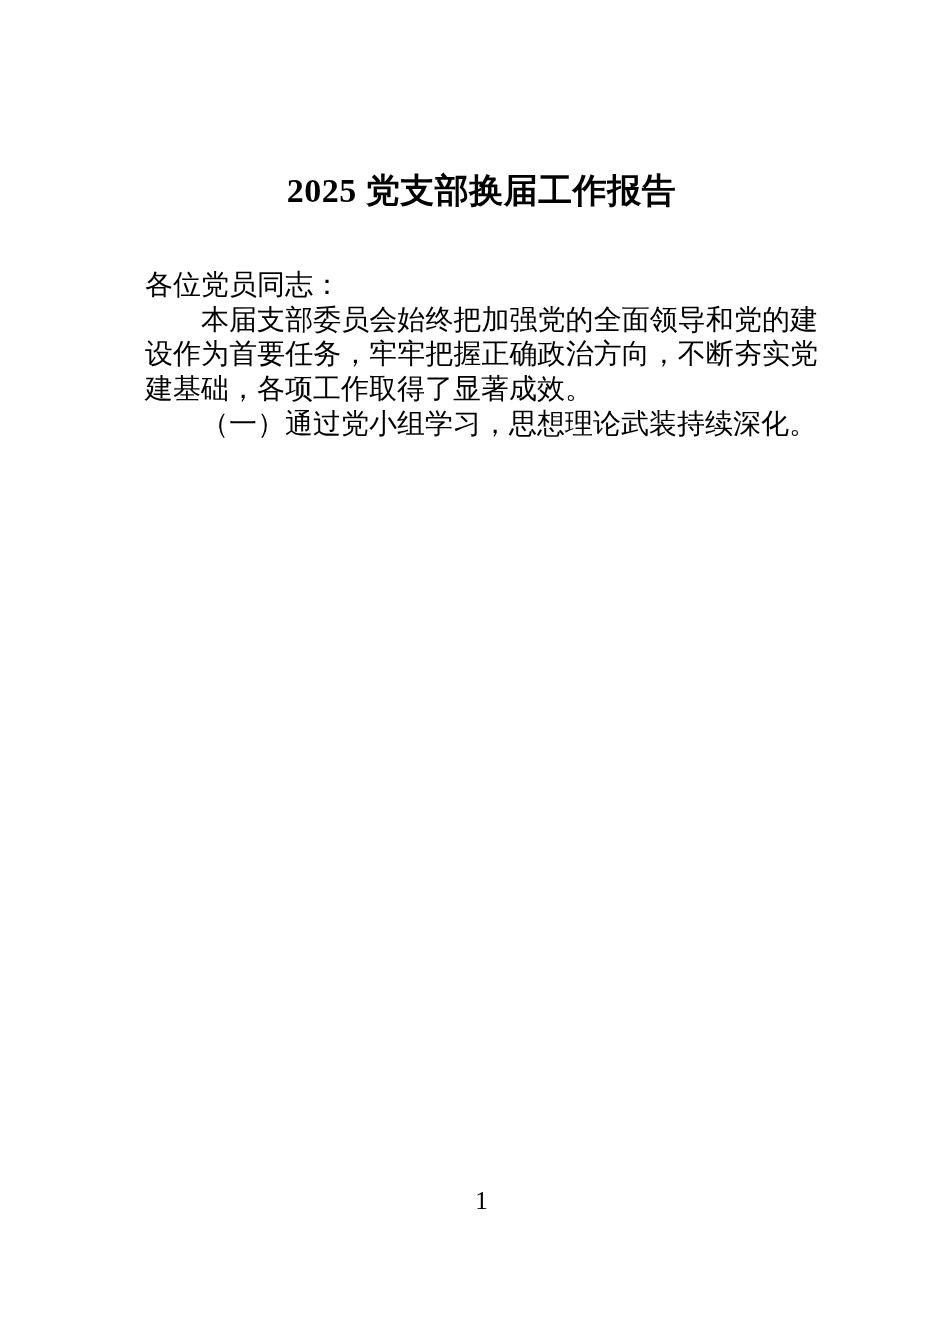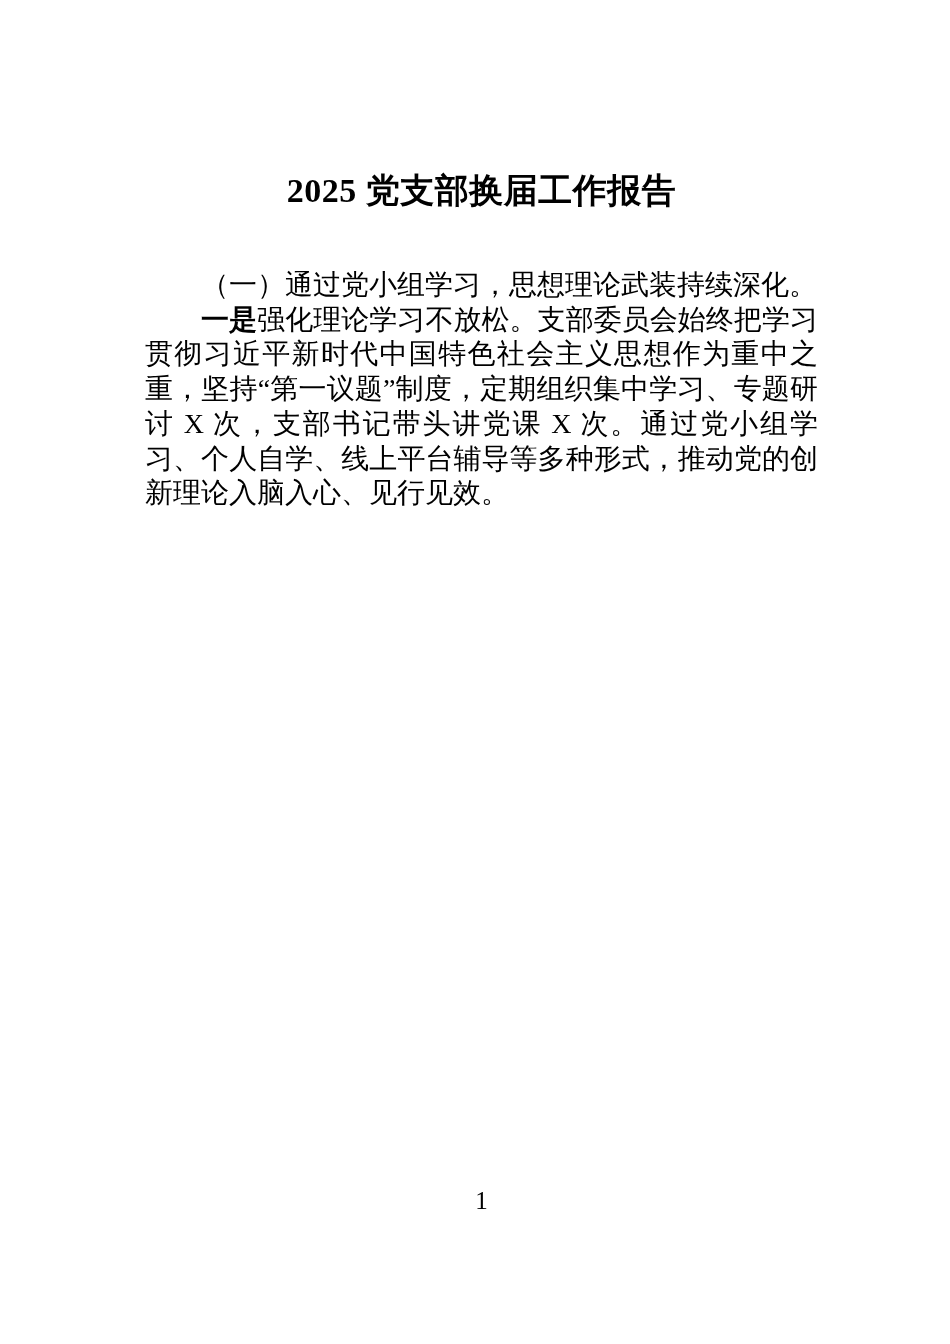--- a/index.html
+++ b/index.html
@@ -57,28 +57,29 @@
 </style>
 </head>
 <body>
 
 <div class="page">
 
   <h1 class="doc-title">2025 党支部换届工作报告</h1>
 
   <div class="doc-body">
 
+    <p class="salutation">各位党员同志：</p>
 
 
 
 
+    <p class="para">本届支部委员会始终把加强党的全面领导和党的建设作为首要任务，牢牢把握正确政治方向，不断夯实党建基础，各项工作取得了显著成效。</p>
 
     <p class="para">（一）通过党小组学习，思想理论武装持续深化。</p>
 
-    <p class="para"><span class="bold-lead">一是</span><span>强化理论学习不放松。支部委员会始终把学习贯彻习近平新时代中国特色社会主义思想作为重中之重，坚持“第一议题”制度，定期组织集中学习、专题研讨 X 次，支部书记带头讲党课 X 次。通过党小组学习、个人自学、线上平台辅导等多种形式，推动党的创新理论入脑入心、见行见效。</span></p>
 
   </div>
 
   <div class="page-footer">
     <span>1</span>
   </div>
 
 </div>
 
 </body></html>

